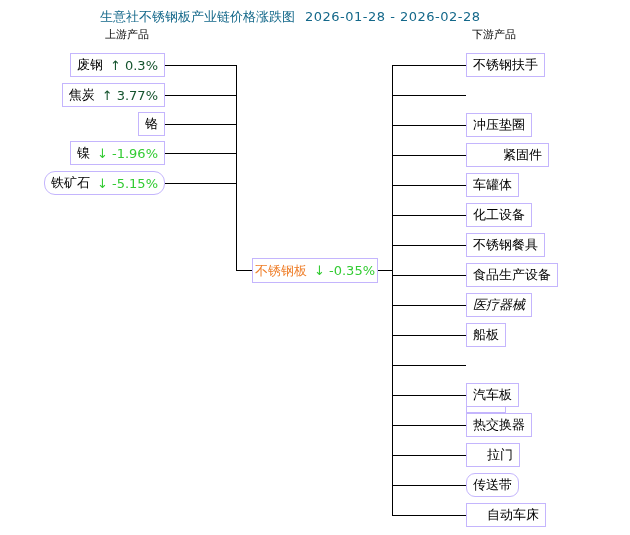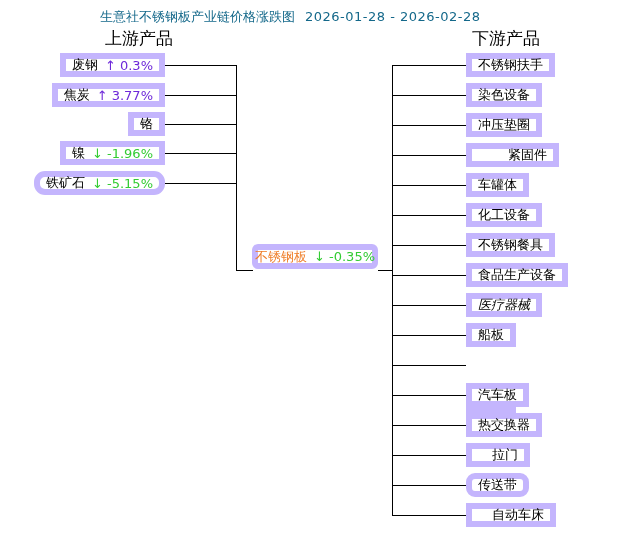--- a/index.html
+++ b/index.html
@@ -13,40 +13,40 @@
   .canvas { position: absolute; left: 0; top: 0; width: 630px; height: 535px; }
 
   .chart-title {
     position: absolute; left: 100px; top: 8px;
     font-size: 13px; color: #14688a; white-space: nowrap;
   }
   .chart-title .dates { margin-left: 10px; letter-spacing: 0.5px; }
 
   .col-label {
     position: absolute; top: 27px;
-    font-size: 17px; color: #000000; white-space: nowrap;
+    font-size: 11px; color: #000000; white-space: nowrap;
   }
   .col-label.up-col { left: 105px; }
   .col-label.down-col { left: 472px; }
 
   .node {
     position: absolute;
     box-sizing: border-box;
     height: 24px;
-    border: 6px solid #c4b5fd;
+    border: 1px solid #c4b5fd;
     background: #ffffff;
     display: flex; align-items: center;
     padding: 2px 6px;
     font-size: 13px; color: #000000;
     white-space: nowrap;
     cursor: pointer;
   }
   .node .chg { margin-left: 7px; }
   .node .chg:empty { display: none; margin-left: 0; }
-  .up   { color: #6d28d9; }
+  .up   { color: #14532d; }
   .down { color: #33cc33; }
 
   .center-node {
     width: 126px; height: 25px;
     justify-content: center;
   }
   .center-node .lbl { color: #ef7f2a; }
 
   .ln { position: absolute; background: #000000; }
 
@@ -112,30 +112,27 @@
   </div>
   <div class="node u-node" style="top:141px;">
     <span class="lbl">镍</span>
     <span class="chg down">↓ -1.96%</span>
   </div>
   <div class="node u-node" style="top:171px;border-radius:11px;">
     <span class="lbl">铁矿石</span>
     <span class="chg down">↓ -5.15%</span>
   </div>
 
-  <div class="node center-node" style="left:252px;top:244px;border-radius:6px;">
+  <div class="node center-node" style="left:252px;top:258px;">
     <span class="lbl">不锈钢板</span>
     <span class="chg down">↓ -0.35%</span>
   </div>
 
   <div class="node d-node" style="top:53px;">
       <span class="lbl">不锈钢扶手</span>
-    </div>
-  <div class="node d-node" style="top:83px;">
-      <span class="lbl">染色设备</span>
     </div>
   <div class="node d-node" style="top:113px;">
       <span class="lbl">冲压垫圈</span>
     </div>
   <div class="node d-node" style="top:143px;padding-left:36px;">
       <span class="lbl">紧固件</span>
     </div>
   <div class="node d-node" style="top:173px;">
       <span class="lbl">车罐体</span>
     </div>

